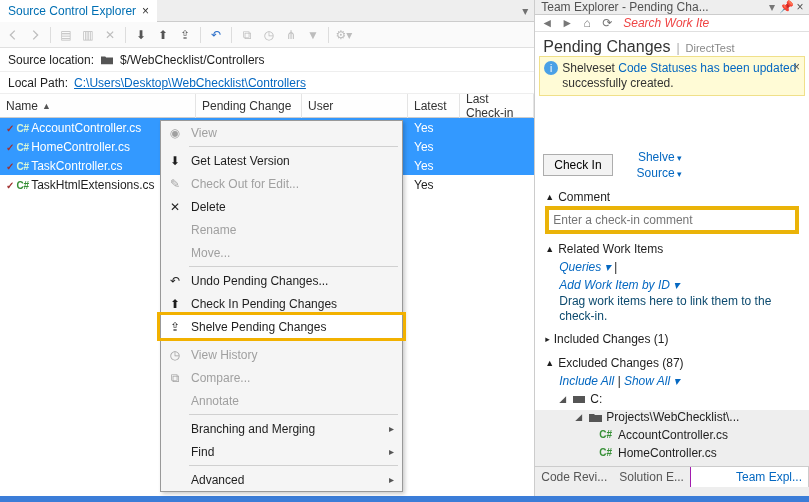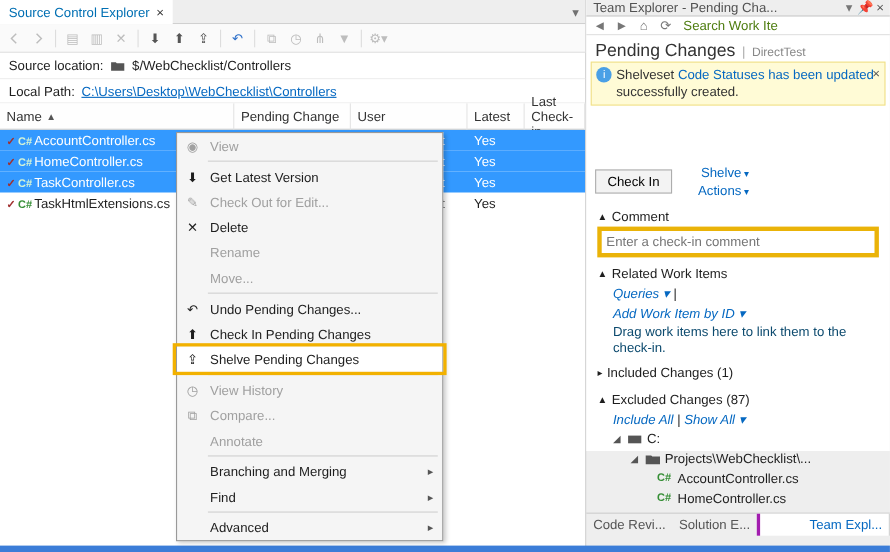--- a/index.html
+++ b/index.html
@@ -16,21 +16,21 @@
 .tbtn.dis { color:#bdbdbd; }
 .tbtn svg { width:14px; height:14px; }
 .tsep { width:1px; height:16px; background:#ddd; margin:0 2px; }
 .srcrow { height:24px; display:flex; align-items:center; padding:0 8px; gap:6px; border-bottom:1px solid #eee; }
 .srcrow .label { color:#222; }
 .folder-ic { width:14px; height:12px; }
 .localrow { height:22px; display:flex; align-items:center; padding:0 8px; gap:6px; border-bottom:1px solid #eee; }
 .localrow a { color:#0568c1; }
 .grid-head { height:24px; display:flex; align-items:center; border-bottom:1px solid #ccc; background:#fefefe; color:#333; }
 .grid-head .col { padding:0 6px; height:24px; display:flex; align-items:center; border-right:1px solid #e4e4e4; gap:4px; }
-.col-name { width:213px; }
+.col-name { width:196px; }
 .col-pend { width:106px; }
 .col-user { width:106px; }
 .col-lat { width:52px; }
 .col-last { flex:1; }
 .sort-ic { font-size:9px; color:#555; }
 .grid-body { flex:1; position:relative; overflow:hidden; }
 .grid-row { height:19px; display:flex; align-items:center; white-space:nowrap; }
 .grid-row .cell { padding:0 6px; overflow:hidden; text-overflow:clip; }
 .grid-row.sel { background:#3399ff; color:#fff; }
 .check-r { color:#a03030; font-weight:bold; font-size:10px; margin-right:2px; }
@@ -42,21 +42,21 @@
 .ctx-row.sub::after { content:"▸"; position:absolute; right:8px; font-size:10px; color:#555; }
 .ctx-row .ic { position:absolute; left:6px; width:16px; height:16px; display:flex; align-items:center; justify-content:center; }
 .ctx-sep { height:1px; background:#d0d0d0; margin:2px 4px 2px 28px; }
 .ctx-row.hl { background:#fff; }
 .hl-box { position:absolute; border:3px solid #f2b100; pointer-events:none; z-index:60; }
 .right .titlebar2 { height:22px; background:#eee; display:flex; align-items:center; padding:0 2px; border-bottom:1px solid #ccc; color:#525252; }
 .titlebar2 .t { flex:1; padding-left:4px; white-space:nowrap; overflow:hidden; text-overflow:ellipsis; }
 .pin { width:14px; text-align:center; }
 .toolbar2 { height:26px; display:flex; align-items:center; gap:4px; padding:0 4px; border-bottom:1px solid #e0e0e0; }
 .nav-btn { width:16px; height:16px; display:flex; align-items:center; justify-content:center; color:#777; }
-.search { flex:1; color:#4d7c0f; padding-left:4px; }
+.search { flex:1; color:#ef4444; padding-left:4px;font-style:italic; }
 .panel-title { height:30px; display:flex; align-items:baseline; padding:6px 8px 0; gap:6px; }
 .panel-title .big { font-size:16px; color:#333; }
 .panel-title .sub { color:#888; font-size:11px;text-align:right; }
 .notice { background:#fffbd6; border:1px solid #f0e08a; margin:0 4px; padding:4px 6px 4px 22px; position:relative; color:#333; line-height:15px; }
 .notice .info { position:absolute; left:4px; top:4px; width:14px; height:14px; border-radius:50%; background:#4aa0e6; color:#fff; font-size:10px; display:flex; align-items:center; justify-content:center; }
 .notice .clos { position:absolute; right:4px; top:3px; color:#555; cursor:pointer; }
 .link { color:#0568c1; }
 .actions { display:flex; align-items:center; gap:24px; padding:6px 8px;margin-top:48px; }
 .checkin-btn { border:1px solid #adadad; background:#f3f3f3; padding:3px 10px; }
 .action-links { display:flex; flex-direction:column; gap:2px; font-size:11px;align-items:flex-end; }
@@ -65,21 +65,21 @@
 .sect-h { display:flex; align-items:center; gap:4px; font-weight:400; padding:2px 0; }
 .sect-h .caret { font-size:9px; }
 .comment-in { width:100%; border:4px solid #eab308; padding:3px 4px; color:#14532d; }
 .subln { padding-left:14px; line-height:18px;font-style:italic; }
 .drag-hint { color:#0c4a6e; padding-left:14px; line-height:15px; }
 .tree { padding-left:14px; line-height:18px; }
 .tree .t-row { display:flex; align-items:center; gap:4px; white-space:nowrap; }
 .tree .caret { font-size:9px; color:#555; width:9px; }
 .bottom-tabs { margin-top:auto; height:22px; border-top:1px solid #ccc; display:flex; }
 .bottom-tabs .bt { padding:3px 6px; color:#555; white-space:nowrap; overflow:hidden; }
-.bottom-tabs .bt.active { color:#0568c1; background:#fff; border-left:3px solid #a21caf; border-right:1px solid #ccc;padding-left:45px; }
+.bottom-tabs .bt.active { color:#0568c1; background:#fff; border-left:1px solid #a21caf; border-right:1px solid #ccc;padding-left:45px; }
 .statusbar { position:absolute; bottom:0; left:0; width:809px; height:6px; background:#3b7dd8; }
 </style>
 </head>
 <body>
 
 <div class="left">
   <div class="titlebar">
     <div class="tab-active">
       <span>Source Control Explorer</span>
       <span class="x">×</span>
@@ -258,21 +258,21 @@
   </div>
   <div class="notice">
     <span class="info">i</span>
     <span>Shelveset </span><span class="link">Code Statuses has been updated</span><span> successfully created.</span>
     <span class="clos">×</span>
   </div>
   <div class="actions">
     <button class="checkin-btn">Check In</button>
     <div class="action-links">
       <span class="link">Shelve</span>
-      <span class="link">Actions</span>
+      <span class="link">Source</span>
     </div>
   </div>
   <div class="section">
     <div class="sect-h">
         <span class="caret">▲</span>
         <span>Comment</span>
       </div>
     <input class="comment-in" placeholder="Enter a check-in comment" style="">
   </div>
   <div class="section">

